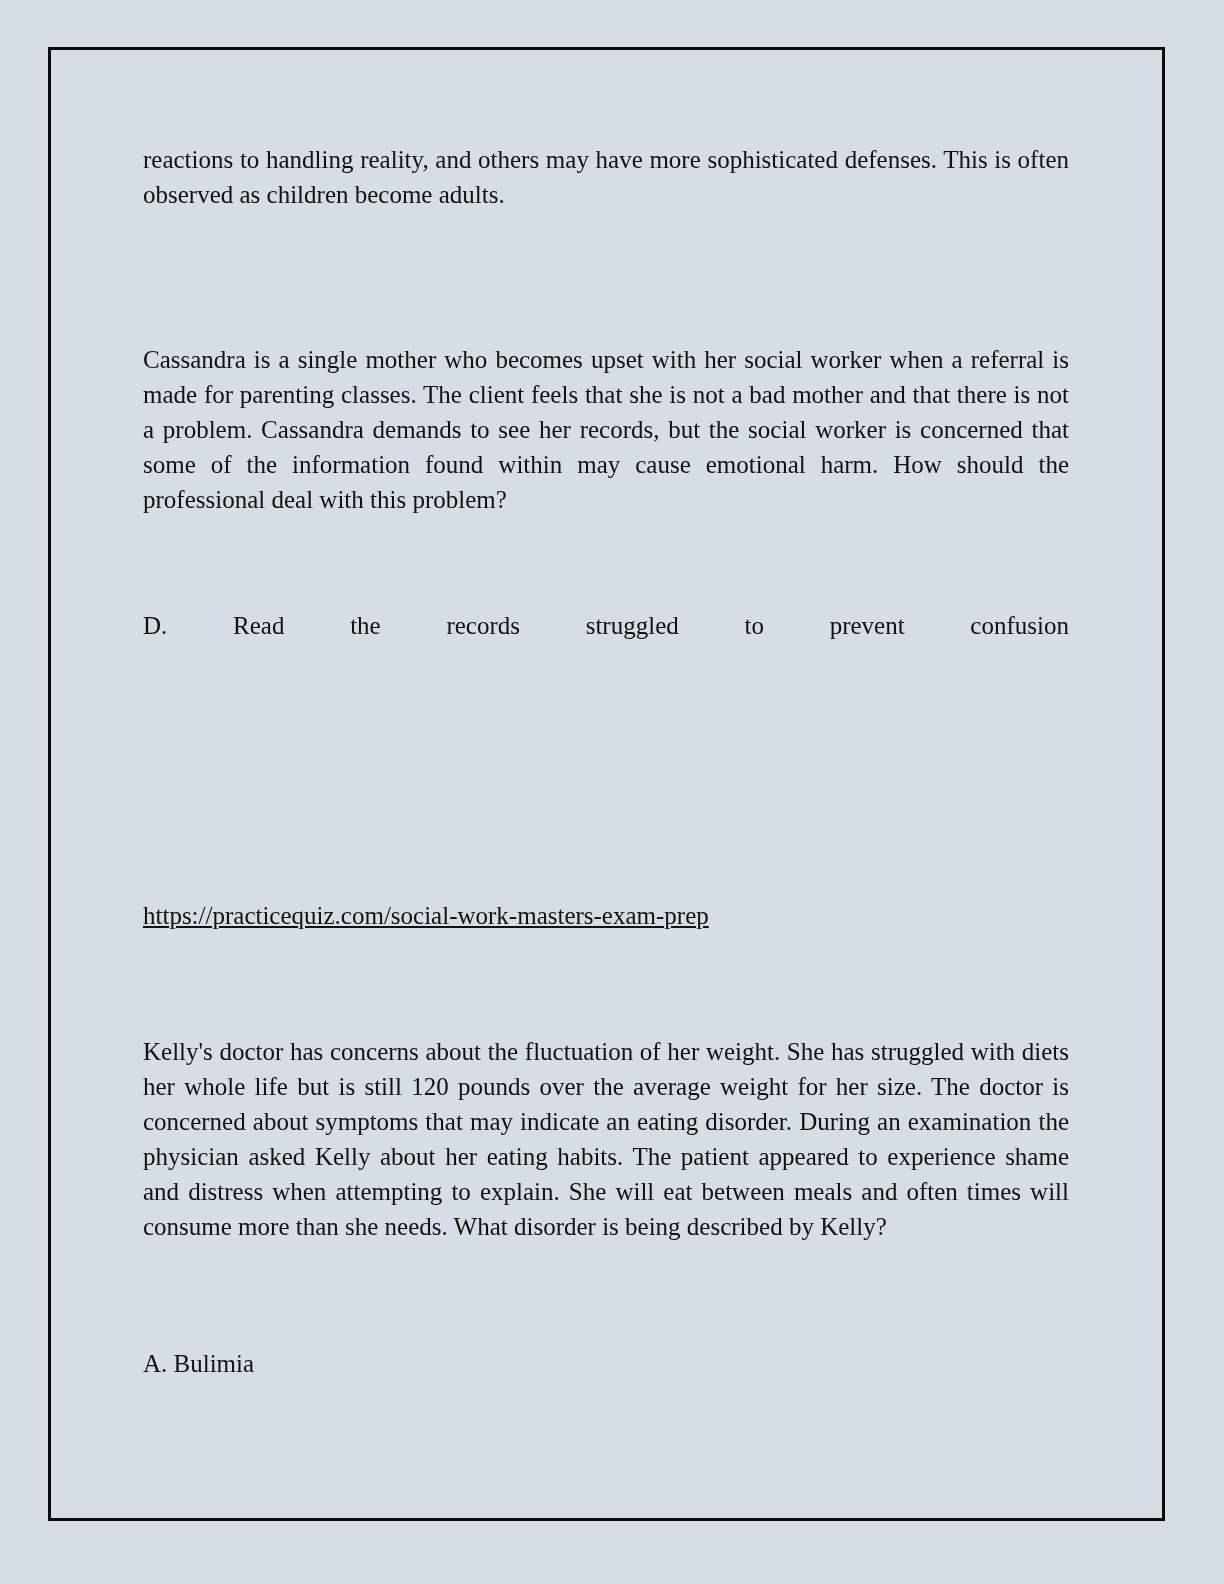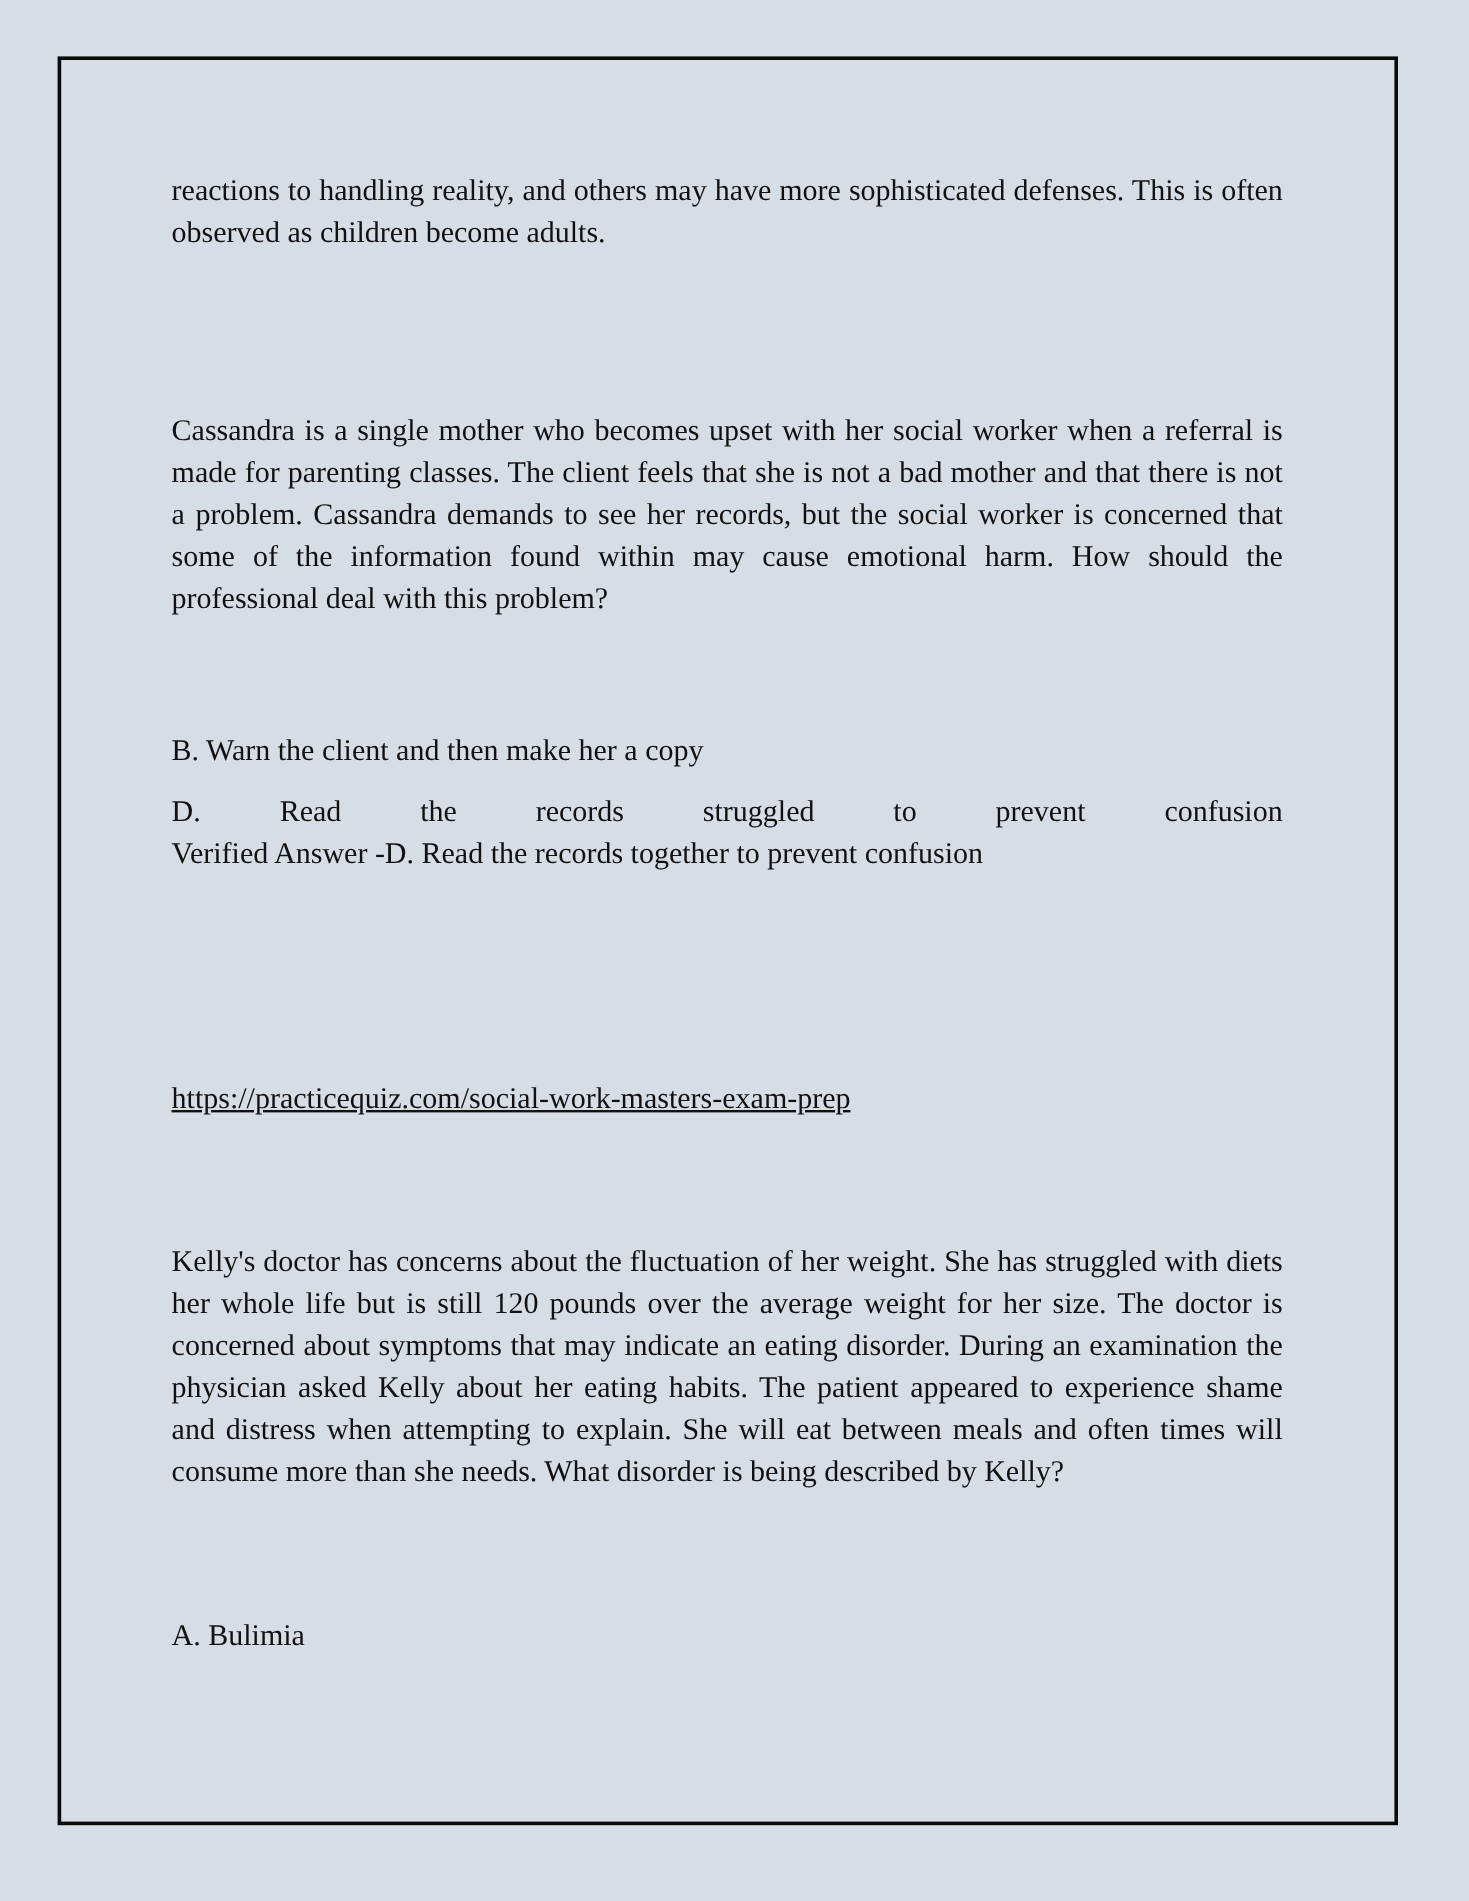--- a/index.html
+++ b/index.html
@@ -62,32 +62,30 @@
 
   <div class="block1">
     <p class="para">reactions to handling reality, and others may have more sophisticated defenses. This is often observed as children become adults.</p>
   </div>
 
   <div class="block2">
     <p class="para">Cassandra is a single mother who becomes upset with her social worker when a referral is made for parenting classes. The client feels that she is not a bad mother and that there is not a problem. Cassandra demands to see her records, but the social worker is concerned that some of the information found within may cause emotional harm. How should the professional deal with this problem?</p>
   </div>
 
   <div class="options">
-    <p class="option">B. Warn the client and then make her a copy</p>
     <div class="option-d-line">
       <span>D.</span>
       <span>Read</span>
       <span>the</span>
       <span>records</span>
       <span>struggled</span>
       <span>to</span>
       <span>prevent</span>
       <span>confusion</span>
     </div>
-    <p class="answer-line">Verified Answer -D. Read the records together to prevent confusion</p>
   </div>
 
   <p class="url">https://practicequiz.com/social-work-masters-exam-prep</p>
 
   <div class="block3">
     <p class="para">Kelly's doctor has concerns about the fluctuation of her weight. She has struggled with diets her whole life but is still 120 pounds over the average weight for her size. The doctor is concerned about symptoms that may indicate an eating disorder. During an examination the physician asked Kelly about her eating habits. The patient appeared to experience shame and distress when attempting to explain. She will eat between meals and often times will consume more than she needs. What disorder is being described by Kelly?</p>
   </div>
 
   <p class="option option-a2">A. Bulimia</p>
 

